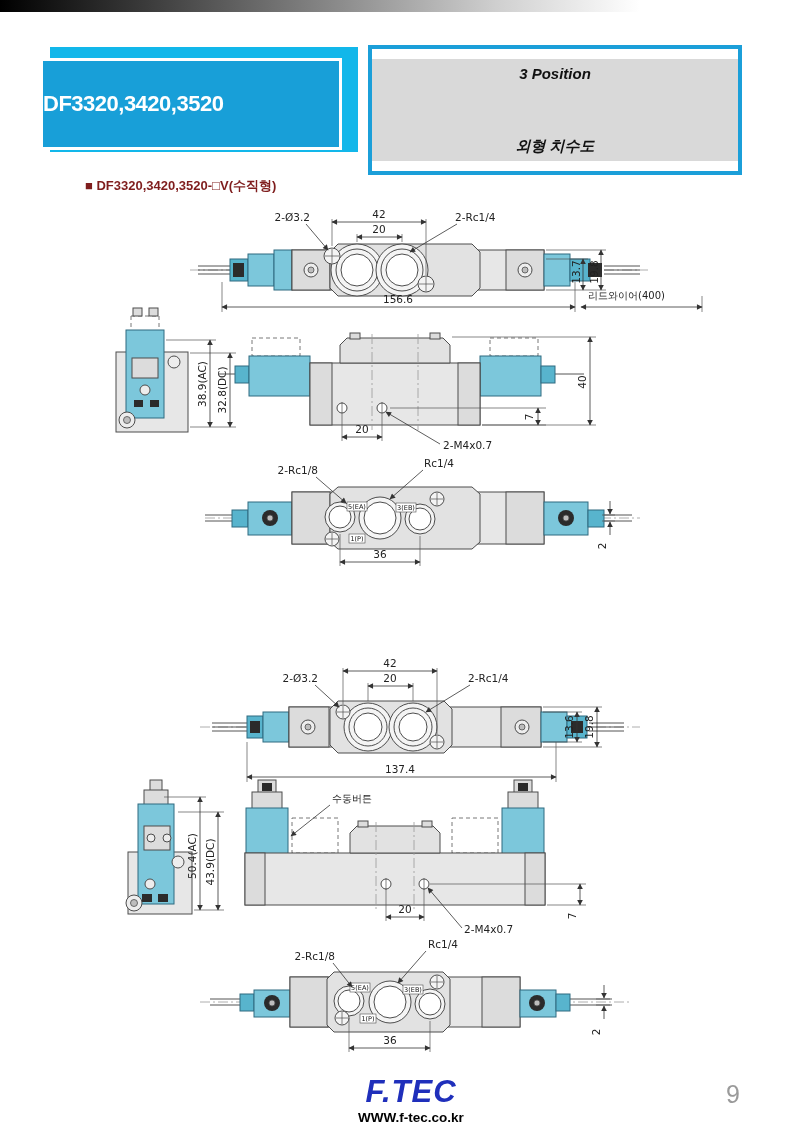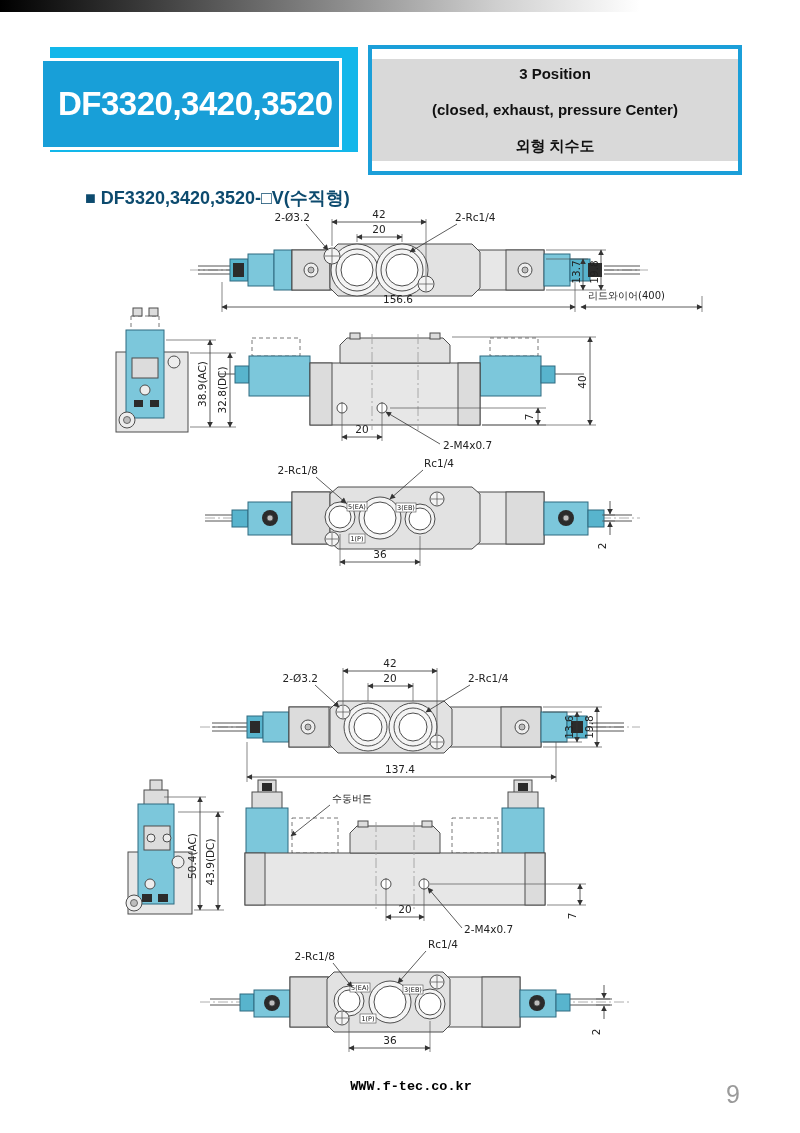--- a/index.html
+++ b/index.html
@@ -8,29 +8,29 @@
   .abs{position:absolute;}
 
   
   #topbar{left:0;top:0;width:800px;height:12px;
     background:linear-gradient(90deg,#000 0%,#3a3a3a 18%,#8a8a8a 42%,#cfcfcf 62%,#fff 80%);}
 
   
   #model-back{left:50px;top:47px;width:308px;height:105px;background:#12b7ea;}
   #model-front{left:40px;top:58px;width:296px;height:86px;background:#189fd8;
     border:3px solid #ffffff;display:flex;align-items:center;}
-  #model-front span{color:#fff;font-size:33px;font-weight:600;letter-spacing:-0.5px;padding-left:15px;white-space:nowrap;}
+  #model-front span{color:#fff;font-size:22px;font-weight:600;letter-spacing:-0.5px;padding-left:0;white-space:nowrap;}
 
   
   #pos-box{left:368px;top:45px;width:366px;height:102px;border:4px solid #1b9fd9;background:#fff;padding:10px 0;}
   #pos-inner{width:100%;height:100%;background:#d9d9d9;display:flex;flex-direction:column;
     justify-content:space-between;align-items:center;padding:4px 0;box-sizing:border-box;}
-  #pos-inner div{font-weight:bold;font-size:15px;color:#111;line-height:1.5;}
-
-  .sec-head{font-size:18px;font-weight:bold;color:#0c4a6e;white-space:nowrap;margin-top:9px;}
+  #pos-inner div{font-weight:bold;font-size:15px;color:#111;line-height:1.5;font-style:italic;}
+
+  .sec-head{font-size:13px;font-weight:bold;color:#7f1d1d;white-space:nowrap;}
 
   
   svg{overflow:visible;}
   svg text{font-family:"DejaVu Sans","Liberation Sans",sans-serif;font-size:10.5px;fill:#222;}
   .pt{font-size:6.5px;fill:#111;}
   .body{fill:#e7e7e7;stroke:#4d4d4d;stroke-width:1;}
   .cap{fill:#dcdcdc;stroke:#4d4d4d;stroke-width:1;}
   .body2{fill:#e2e2e2;stroke:#4d4d4d;stroke-width:1;}
   .cy{fill:#7cc7db;stroke:#2f6b80;stroke-width:1;}
   .cy2{fill:#58b4cd;stroke:#2f6b80;stroke-width:1;}
@@ -45,39 +45,38 @@
   .wire{stroke:#555;stroke-width:1;fill:none;}
   .thin{stroke:#4d4d4d;stroke-width:0.7;fill:none;}
   .ext{stroke:#555;stroke-width:0.7;fill:none;}
   .dim{stroke:#333;stroke-width:0.8;fill:none;}
   .arr2{marker-start:url(#ma);marker-end:url(#ma);}
   .arr1{marker-end:url(#ma);}
 
   
   #footer-brand{left:336px;top:1076px;width:150px;text-align:center;}
   #logo{font-size:31px;font-weight:bold;font-style:italic;color:#1f2fbb;letter-spacing:1px;line-height:1;}
-  #website{font-family:Liberation Mono, monospace;font-weight:bold;font-size:13.5px;color:#000;margin-top:3px;}
+  #website{font-family:Liberation Sans, sans-serif;font-weight:bold;font-size:13.5px;color:#000;margin-top:3px;}
   #pageno{left:726px;top:1080px;font-size:25px;color:#9a9a9a;}
 </style>
 </head>
 <body>
 
 <div id="page">
 
   <div id="topbar" class="abs"></div>
 
   <div id="model-back" class="abs"></div>
   <div id="model-front" class="abs">
     <span>DF3320,3420,3520</span>
   </div>
 
   <div id="pos-box" class="abs">
     <div id="pos-inner">
       <div>3  Position</div>
-      <div>(closed,  exhaust,  pressure  Center)</div>
       <div>외형 치수도</div>
     </div>
   </div>
 
   <div class="abs sec-head" style="left:85px;top:177px;">■ DF3320,3420,3520-□V(수직형)</div>
 
   <svg class="abs" style="left:0;top:200px;" width="800" height="390" viewBox="0 200 800 390">
     <defs>
       <marker id="ma" viewBox="0 0 10 10" refX="9" refY="5" markerWidth="9" markerHeight="7" orient="auto-start-reverse">
         <path d="M0 0 L10 5 L0 10 z" fill="#333"></path>
@@ -389,17 +388,18 @@
       <line class="dim arr2" x1="349" y1="1048" x2="430" y2="1048"></line>
       <text x="390" y="1044" text-anchor="middle">36</text>
       <path class="ext" d="M596 999 H610 M596 1005 H610"></path>
       <line class="dim arr1" x1="604" y1="985" x2="604" y2="998"></line>
       <line class="dim arr1" x1="604" y1="1019" x2="604" y2="1006"></line>
       <text transform="rotate(-90 600 1032)" x="600" y="1032" text-anchor="middle">2</text>
     </g>
   </svg>
 
   <div id="footer-brand" class="abs">
+    <div id="logo">F.TEC</div>
     <div id="website">WWW.f-tec.co.kr</div>
   </div>
   <div id="pageno" class="abs">9</div>
 
 </div>
 
 </body></html>

